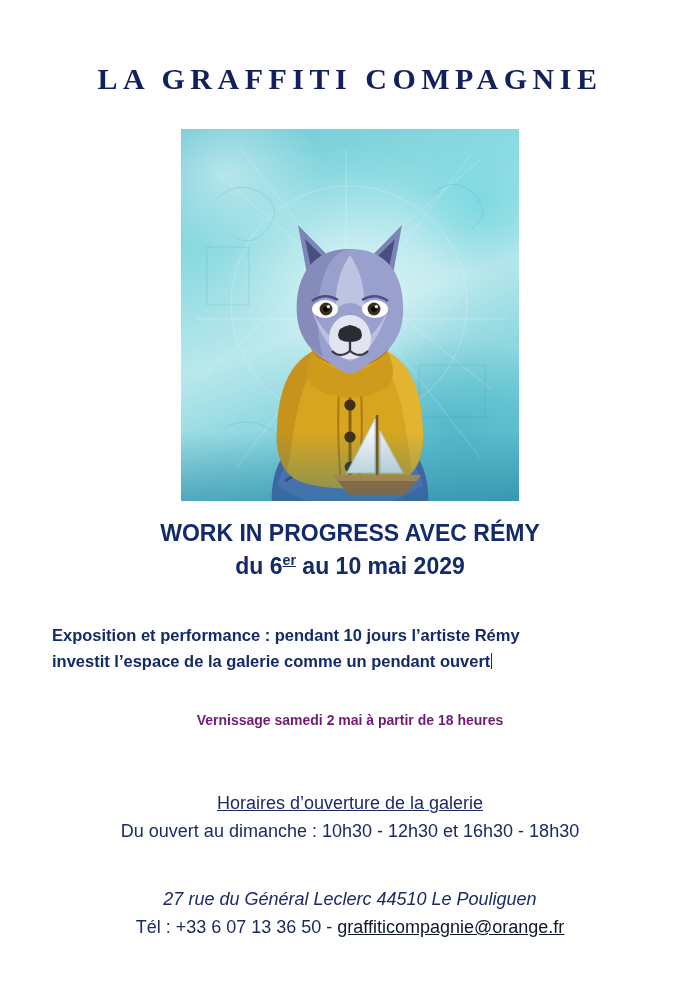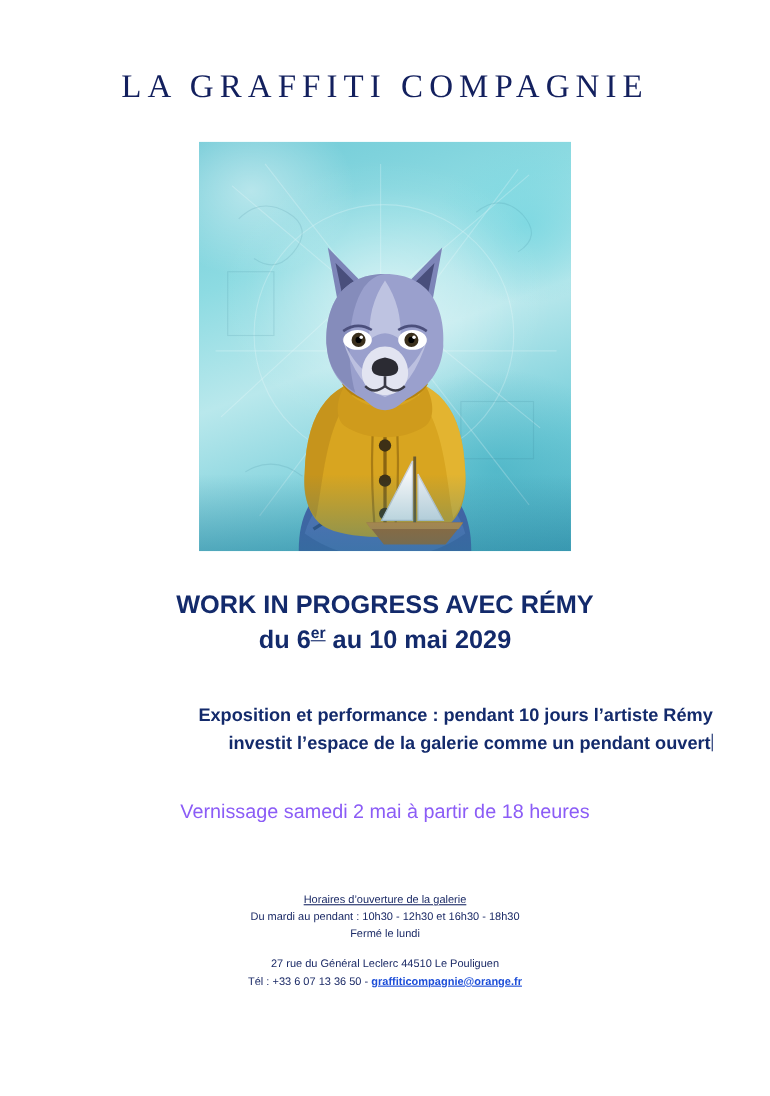--- a/index.html
+++ b/index.html
@@ -22,21 +22,21 @@
     padding: 0;
     position: relative;
     background: #ffffff;
   }
 
   
   .title {
     text-align: center;
     margin-top: 62px;
     font-family: "Liberation Serif", serif;
-    font-weight: normal;
+    font-weight: bold;
     font-size: 30px;
     letter-spacing: 5.5px;
     color: #13205e;
     white-space: nowrap;
   }
 
   
   .art-wrap {
     margin: 33px auto 0 auto;
     width: 338px;
@@ -74,69 +74,68 @@
   }
   .art svg.fig {
     position: absolute;
     inset: 0;
     width: 100%;
     height: 100%;
   }
 
   
   .headline {
-    margin-top: 34px;
+    margin-top: 18px;
     text-align: center;
     font-size: 23px;
     font-weight: bold;
     color: #132a6b;
     line-height: 1.28;
   }
   .headline .line2 { display: block; margin-top: 3px; }
   sup { font-size: 0.62em; vertical-align: super; text-decoration: underline; }
 
   .blurb {
     margin-top: 40px;
-    text-align: right;
+    text-align: left;
     font-size: 16.5px;
     font-weight: bold;
     color: #132a6b;
     line-height: 1.6;
     padding: 0 52px;
   }
   .blurb .caret {
     display: inline-block;
     width: 1px;
     height: 16px;
     background: #132a6b;
     vertical-align: -2px;
     margin-left: 1px;
   }
 
   .vernissage {
     margin-top: 38px;
     text-align: center;
-    font-size: 18px;
-    font-weight: normal;
-    color: #8b5cf6;
+    font-size: 14px;
+    font-weight: bold;
+    color: #701a75;
   }
 
   .footer {
     margin-top: 62px;
     text-align: center;
     color: #1b2a66;
-    font-size: 10px;
+    font-size: 18px;
     line-height: 1.55;
   }
   .footer .u { text-decoration: underline; }
-  .footer .block2 { margin-top: 12px; }
+  .footer .block2 { margin-top: 40px; font-style: italic; }
   .footer a {
-    color: #1d4ed8;
+    color: #0f172a;
     text-decoration: underline;
-    font-weight: bold;
   }
 </style>
 </head>
 <body>
 
 <div class="poster">
 
   <div class="title">LA GRAFFITI COMPAGNIE</div>
 
   <div class="art-wrap">
@@ -242,19 +241,18 @@
 
   <div class="blurb">
     <div>Exposition et performance : pendant 10 jours l’artiste Rémy</div>
     <div><span>investit l’espace de la galerie comme un pendant ouvert</span><span class="caret"></span></div>
   </div>
 
   <div class="vernissage">Vernissage samedi 2 mai à partir de 18 heures</div>
 
   <div class="footer">
     <div class="u">Horaires d’ouverture de la galerie</div>
-    <div>Du mardi au pendant : 10h30 - 12h30 et 16h30 - 18h30</div>
-    <div>Fermé le lundi</div>
+    <div>Du ouvert au dimanche : 10h30 - 12h30 et 16h30 - 18h30</div>
     <div class="block2">27 rue du Général Leclerc 44510 Le Pouliguen</div>
     <div><span>Tél : +33 6 07 13 36 50 - </span><a href="#">graffiticompagnie@orange.fr</a></div>
   </div>
 
 </div>
 
 </body></html>

